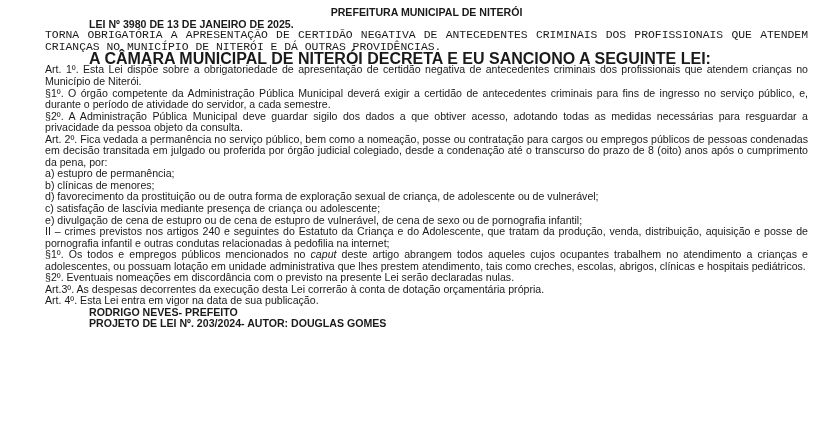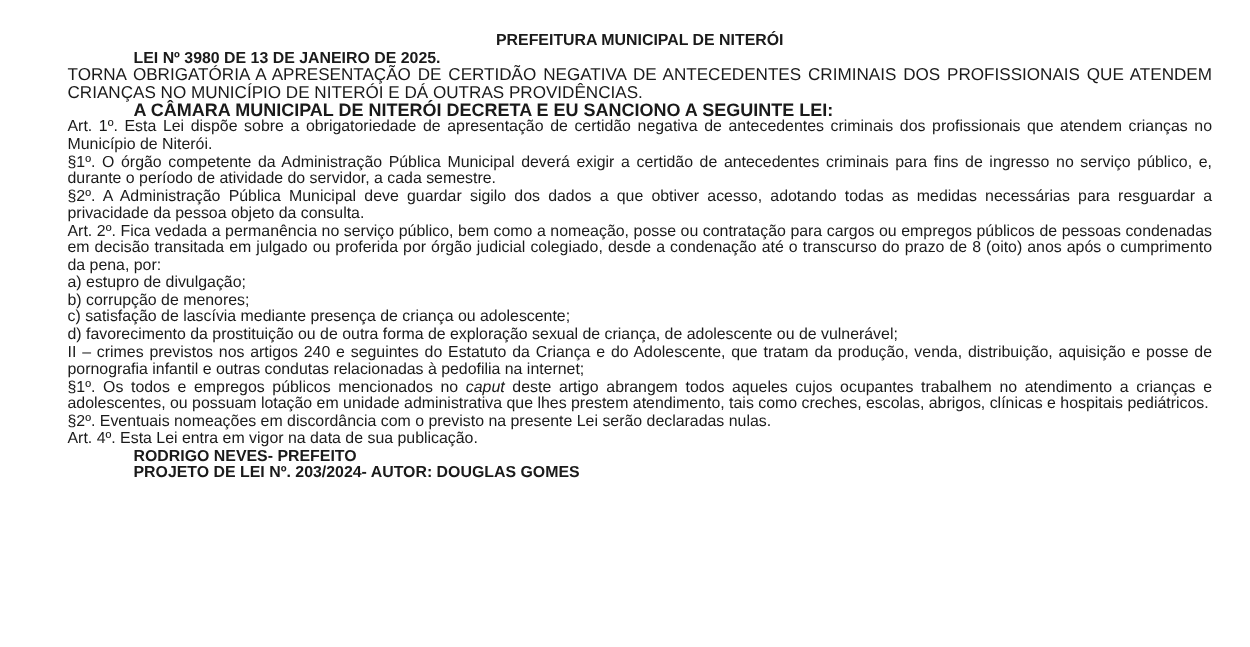--- a/index.html
+++ b/index.html
@@ -1,44 +1,46 @@
 <!DOCTYPE html>
 <html><head>
 <meta charset="utf-8">
 <style>
   html, body { margin: 0; padding: 0; background: #ffffff; }
   body { width: 833px; height: 431px; overflow: hidden; position: relative; }
   .doc {
-    position: absolute; left: 45px; top: 22px; width: 763px;
+    position: absolute; left: 45px; top: 7px; width: 763px;
     font-family: "Liberation Sans", sans-serif; font-size: 10.6px;
     line-height: 11.55px; color: #1a1a1a;
   }
   .center { text-align: center; font-weight: bold; }
   .b { font-weight: bold; padding-left: 44px; }
   .j { text-align: justify; text-align-last: left; }
   p { margin: 0; }
   .ementa { text-align: justify; text-align-last: left; font-size: 10.6px; }
 </style>
 </head>
 <body>
 
 <div class="doc">
   <p class="center">PREFEITURA MUNICIPAL DE NITERÓI</p>
   <p class="b">LEI Nº 3980 DE 13 DE JANEIRO DE 2025.</p>
-  <p class="ementa" style="font-size:11.4px;line-height:11.4px;">TORNA OBRIGATÓRIA A APRESENTAÇÃO DE CERTIDÃO NEGATIVA DE ANTECEDENTES CRIMINAIS DOS PROFISSIONAIS QUE ATENDEM CRIANÇAS NO MUNICÍPIO DE NITERÓI E DÁ OUTRAS PROVIDÊNCIAS.</p>
-  <p class="b" style="font-size:12px;">A CÂMARA MUNICIPAL DE NITERÓI DECRETA E EU SANCIONO A SEGUINTE LEI:</p>
+  <p class="ementa" style="font-size:11.4px;line-height:11.4px;font-family:Liberation Mono, monospace;">TORNA OBRIGATÓRIA A APRESENTAÇÃO DE CERTIDÃO NEGATIVA DE ANTECEDENTES CRIMINAIS DOS PROFISSIONAIS QUE ATENDEM CRIANÇAS NO MUNICÍPIO DE NITERÓI E DÁ OUTRAS PROVIDÊNCIAS.</p>
+  <p class="b" style="font-size:16px;">A CÂMARA MUNICIPAL DE NITERÓI DECRETA E EU SANCIONO A SEGUINTE LEI:</p>
 
   <p class="j">Art. 1º. Esta Lei dispõe sobre a obrigatoriedade de apresentação de certidão negativa de antecedentes criminais dos profissionais que atendem crianças no Município de Niterói.</p>
   <p class="j">§1º. O órgão competente da Administração Pública Municipal deverá exigir a certidão de antecedentes criminais para fins de ingresso no serviço público, e, durante o período de atividade do servidor, a cada semestre.</p>
   <p class="j">§2º. A Administração Pública Municipal deve guardar sigilo dos dados a que obtiver acesso, adotando todas as medidas necessárias para resguardar a privacidade da pessoa objeto da consulta.</p>
   <p class="j">Art. 2º. Fica vedada a permanência no serviço público, bem como a nomeação, posse ou contratação para cargos ou empregos públicos de pessoas condenadas em decisão transitada em julgado ou proferida por órgão judicial colegiado, desde a condenação até o transcurso do prazo de 8 (oito) anos após o cumprimento da pena, por:</p>
-  <p>a) estupro de divulgação;</p>
-  <p>b) corrupção de menores;</p>
+  <p>a) estupro de permanência;</p>
+  <p>b) clínicas de menores;</p>
+  <p>d) favorecimento da prostituição ou de outra forma de exploração sexual de criança, de adolescente ou de vulnerável;</p>
   <p>c) satisfação de lascívia mediante presença de criança ou adolescente;</p>
-  <p>d) favorecimento da prostituição ou de outra forma de exploração sexual de criança, de adolescente ou de vulnerável;</p>
+  <p>e) divulgação de cena de estupro ou de cena de estupro de vulnerável, de cena de sexo ou de pornografia infantil;</p>
   <p class="j">II – crimes previstos nos artigos 240 e seguintes do Estatuto da Criança e do Adolescente, que tratam da produção, venda, distribuição, aquisição e posse de pornografia infantil e outras condutas relacionadas à pedofilia na internet;</p>
   <p class="j"><span>§1º. Os todos e empregos públicos mencionados no </span><i>caput</i><span> deste artigo abrangem todos aqueles cujos ocupantes trabalhem no atendimento a crianças e adolescentes, ou possuam lotação em unidade administrativa que lhes prestem atendimento, tais como creches, escolas, abrigos, clínicas e hospitais pediátricos.</span></p>
   <p>§2º. Eventuais nomeações em discordância com o previsto na presente Lei serão declaradas nulas.</p>
+  <p>Art.3º. As despesas decorrentes da execução desta Lei correrão à conta de dotação orçamentária própria.</p>
   <p>Art. 4º. Esta Lei entra em vigor na data de sua publicação.</p>
 
   <p class="b">RODRIGO NEVES- PREFEITO</p>
   <p class="b">PROJETO DE LEI Nº. 203/2024- AUTOR: DOUGLAS GOMES</p>
 </div>
 
 </body></html>

